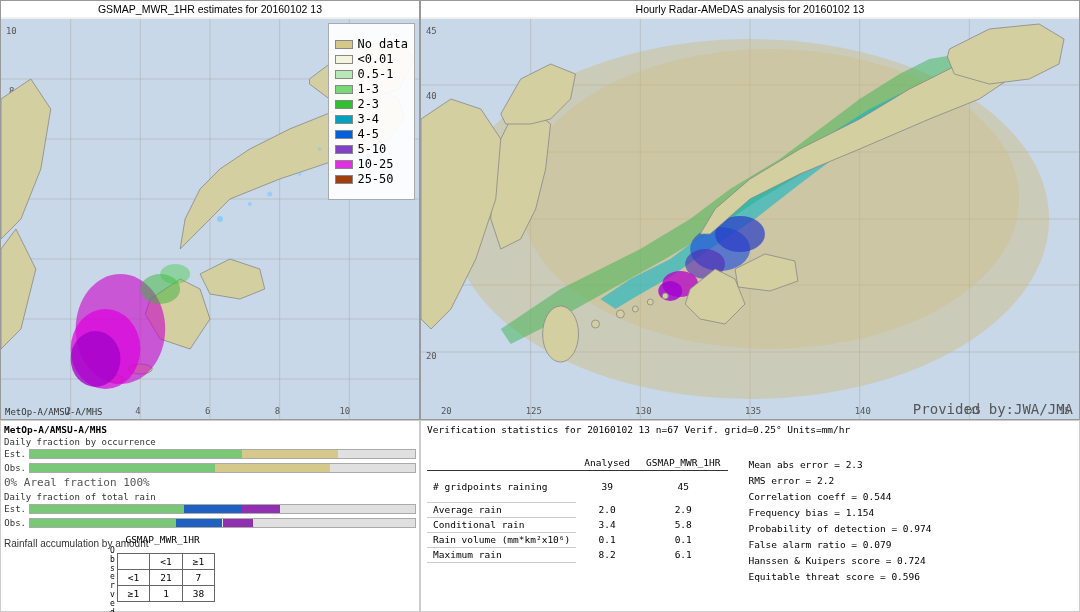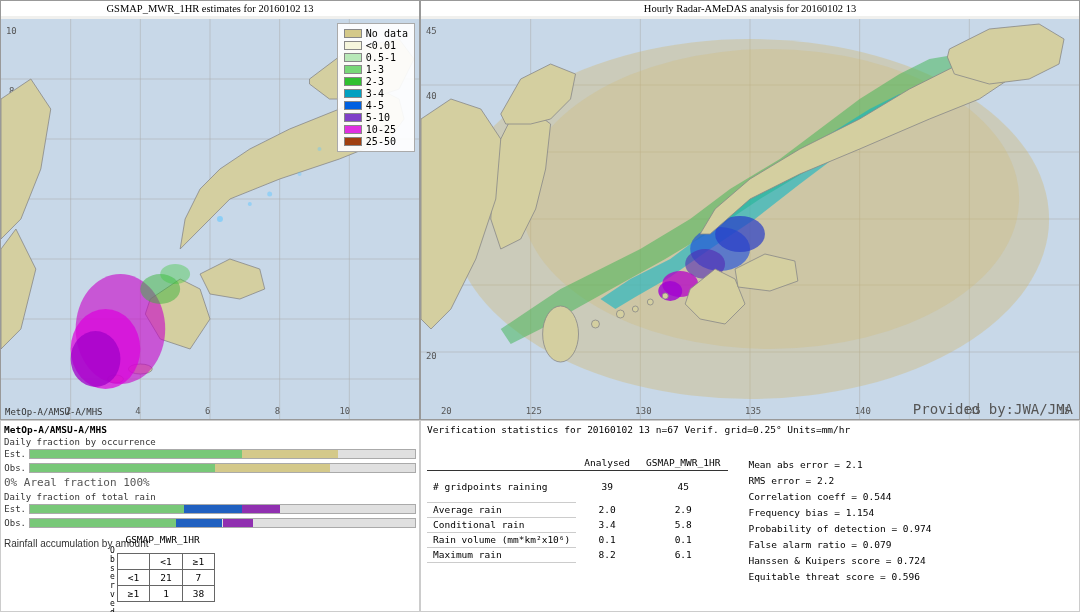--- a/index.html
+++ b/index.html
@@ -55,21 +55,21 @@
       background: #fff;
       border: 1px solid #ccc;
       overflow: hidden;
       padding: 3px 6px;
       font-size: 9.5px;
     }
 
     .panel-title {
       text-align: center;
       font-size: 10.5px;
-      font-family: Liberation Serif, serif;
+      font-family: Liberation Sans, sans-serif;
       color: #000;
       background: #fff;
       padding: 2px 0;
       position: absolute;
       top: 0;
       left: 0;
       right: 0;
       z-index: 10;
     }
 
@@ -82,22 +82,22 @@
       height: calc(100% - 18px);
     }
 
     
     .legend-box {
       position: absolute;
       top: 22px;
       right: 4px;
       background: rgba(255,255,255,0.92);
       border: 1px solid #aaa;
-      padding: 3px 6px;
-      font-size: 10px;
+      padding: 12px 6px;
+      font-size: 12px;
       font-family: monospace;
       z-index: 20;
     }
 
     .legend-item {
       display: flex;
       align-items: center;
       margin: 1px 0;
     }
 
@@ -521,21 +521,21 @@
             <tr>
               <td style="padding:1.5px 6px;border-bottom:1px solid #ccc;">Maximum rain</td>
               <td style="padding:1.5px 8px;text-align:center;">8.2</td>
               <td style="padding:1.5px 8px;text-align:center;">6.1</td>
             </tr>
           </tbody>
         </table>
       </div>
 
       <div class="metrics-list">
-        <div class="metric-line">Mean abs error = 2.1</div>
+        <div class="metric-line">Mean abs error = 2.3</div>
         <div class="metric-line">RMS error = 2.2</div>
         <div class="metric-line">Correlation coeff = 0.544</div>
         <div class="metric-line">Frequency bias = 1.154</div>
         <div class="metric-line">Probability of detection = 0.974</div>
         <div class="metric-line">False alarm ratio = 0.079</div>
         <div class="metric-line">Hanssen &amp; Kuipers score = 0.724</div>
         <div class="metric-line">Equitable threat score = 0.596</div>
       </div>
     </div>
   </div>

